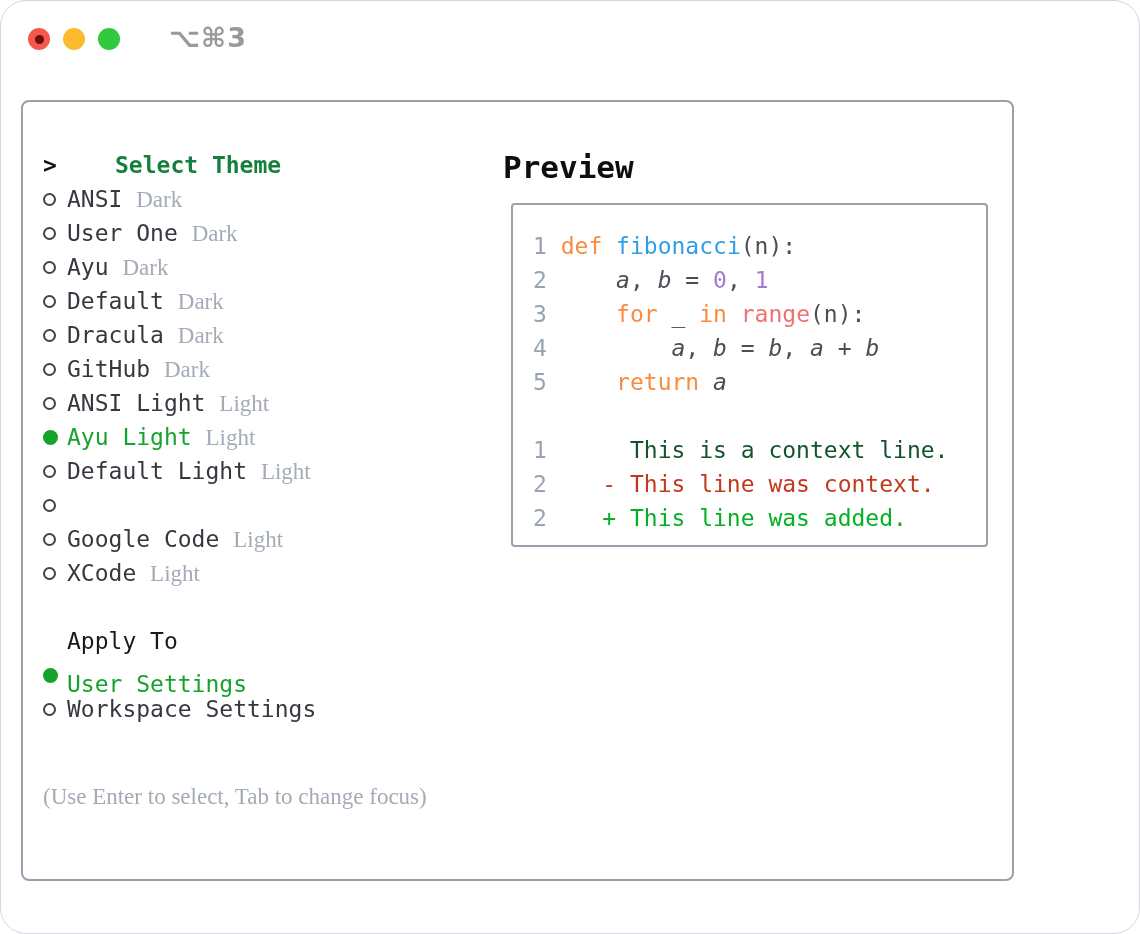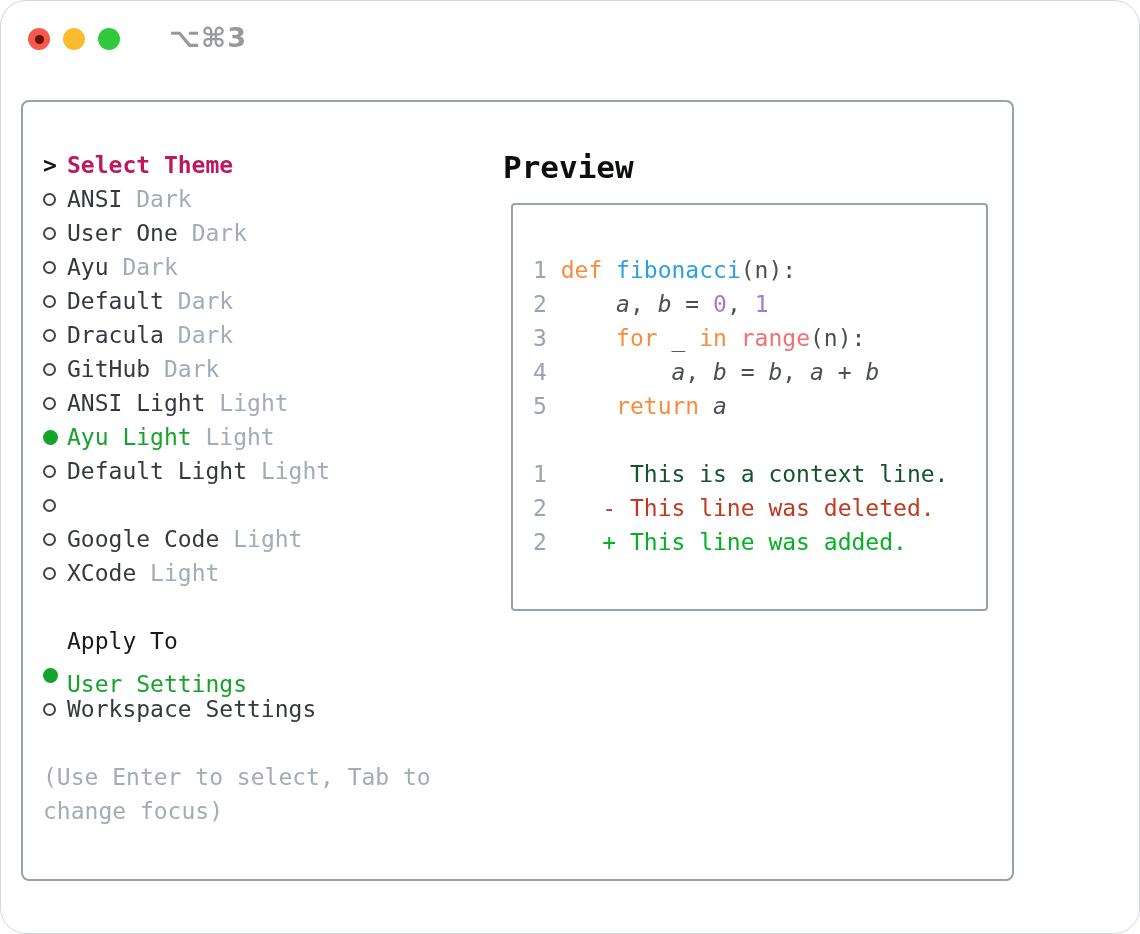--- a/index.html
+++ b/index.html
@@ -26,38 +26,38 @@
     position:absolute;left:20px;top:99px;width:993px;height:781px;
     background:#ffffff;border:2px solid #98a1ac;border-radius:8px;
   }
   .left-col{position:absolute;left:20px;top:46px;width:440px;}
   .row{display:flex;align-items:center;height:34px;font-size:23px;white-space:pre;}
   .row.spacer{height:34px;}
   .bullet{width:24px;display:flex;align-items:center;flex:none;}
   .cursor-glyph{font-weight:bold;color:#101114;font-size:23px;}
   .dot-outline{width:13px;height:13px;border:2px solid #3e434a;border-radius:50%;}
   .dot-filled{width:15px;height:15px;background:var(--selected_green);border-radius:50%;}
-  .heading-text{font-weight:bold;color:#be185d;}
+  .heading-text{font-weight:bold;color:#15803d;margin-left:48px;}
   .sub-heading-text{color:#17191d;}
   .item-label{white-space:pre;}
   .item-name{color:#35393f;}
   .item-name.sel{color:var(--selected_green);margin-top:18px;}
-  .item-variant{color:var(--muted_gray);}
+  .item-variant{color:var(--muted_gray);font-family:Liberation Serif, serif;}
   .hint{
-    margin-top:34px;width:430px;font-size:23px;line-height:34px;color:var(--muted_gray);
+    margin-top:54px;width:430px;font-size:23px;line-height:34px;color:var(--muted_gray);font-family:Liberation Serif, serif;
   }
   
   .preview-heading{
     position:absolute;left:480px;top:48px;height:34px;display:flex;align-items:center;
     font-size:31px;font-weight:bold;color:#0d0e10;
   }
   .preview-box{
-    position:absolute;left:488px;top:101px;width:477px;height:408px;
+    position:absolute;left:488px;top:101px;width:477px;height:344px;
     border:2px solid #98a1ac;border-radius:4px;background:#ffffff;
-    padding:48px 0 0 20px;overflow:hidden;
+    padding:24px 0 0 20px;overflow:hidden;
   }
   .pline{height:34px;line-height:34px;font-size:23px;white-space:pre;}
   .c-gut{color:#9aa3b0;}
   .c-kw{color:var(--keyword_orange);}
   .c-fn{color:var(--function_blue);}
   .c-num{color:var(--number_purple);}
   .c-call{color:var(--builtin_red);}
   .c-plain{color:#4a4f55;}
   .c-var{color:#4a4f55;font-style:italic;}
   .c-ctx{color:#14532d;}
@@ -122,19 +122,19 @@
 
     <div class="preview-box">
       <div id="code-lines">
           <div class="pline"><span class="c-gut">1 </span><span class="c-kw">def</span><span class="c-plain"> </span><span class="c-fn">fibonacci</span><span class="c-plain">(n):</span></div>
           <div class="pline"><span class="c-gut">2 </span><span class="c-plain">    </span><span class="c-var">a</span><span class="c-plain">, </span><span class="c-var">b</span><span class="c-plain"> = </span><span class="c-num">0</span><span class="c-plain">, </span><span class="c-num">1</span></div>
           <div class="pline"><span class="c-gut">3 </span><span class="c-plain">    </span><span class="c-kw">for</span><span class="c-plain"> _ </span><span class="c-kw">in</span><span class="c-plain"> </span><span class="c-call">range</span><span class="c-plain">(n):</span></div>
           <div class="pline"><span class="c-gut">4 </span><span class="c-plain">        </span><span class="c-var">a</span><span class="c-plain">, </span><span class="c-var">b</span><span class="c-plain"> = </span><span class="c-var">b</span><span class="c-plain">, </span><span class="c-var">a</span><span class="c-plain"> + </span><span class="c-var">b</span></div>
           <div class="pline"><span class="c-gut">5 </span><span class="c-plain">    </span><span class="c-kw">return</span><span class="c-plain"> </span><span class="c-var">a</span></div>
           <div class="pline">&nbsp;</div>
           <div class="pline"><span class="c-gut">1</span><span class="c-plain">      </span><span class="c-ctx">This is a context line.</span></div>
-          <div class="pline"><span class="c-gut">2</span><span class="c-plain">    </span><span class="c-del">- This line was deleted.</span></div>
+          <div class="pline"><span class="c-gut">2</span><span class="c-plain">    </span><span class="c-del">- This line was context.</span></div>
           <div class="pline"><span class="c-gut">2</span><span class="c-plain">    </span><span class="c-add">+ This line was added.</span></div>
         </div>
     </div>
 
   </div>
 </div>
 
 </body></html>

